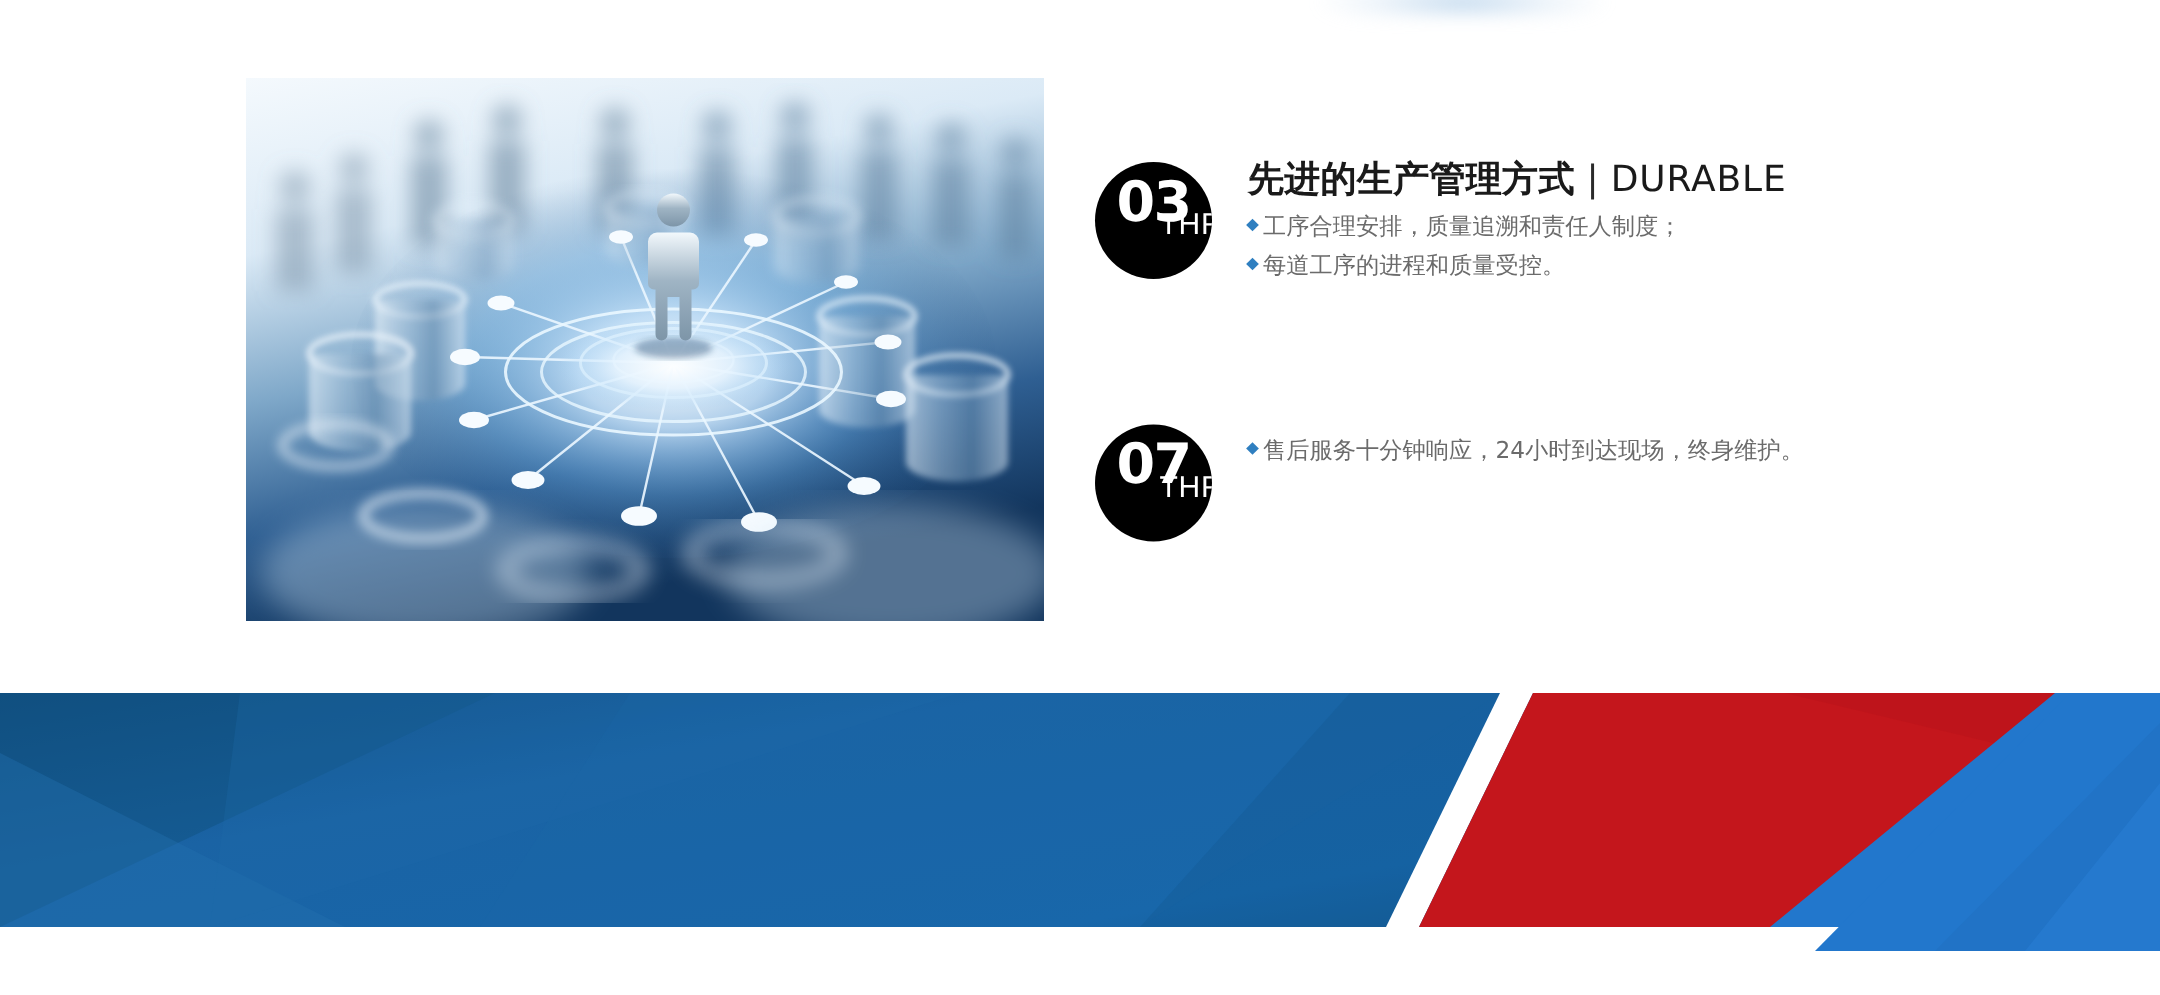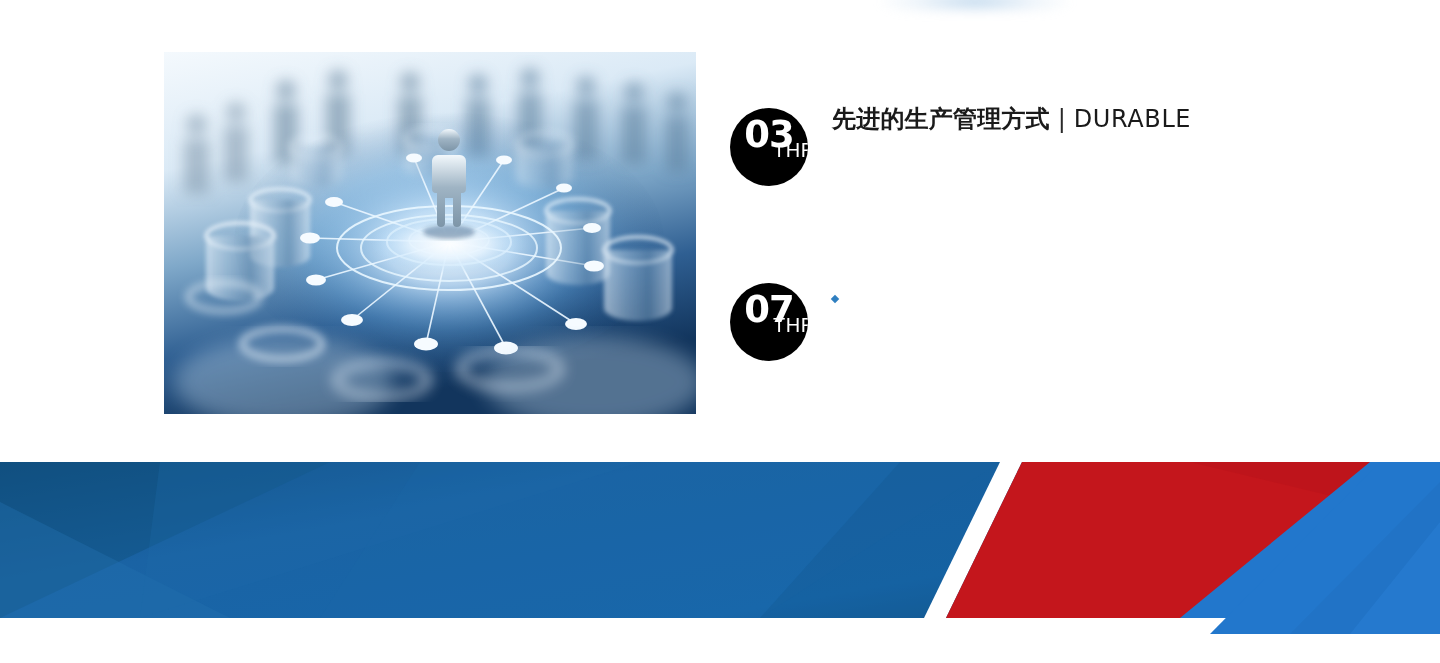--- a/index.html
+++ b/index.html
@@ -291,31 +291,35 @@
 
   <div class="feature f3">
     <div class="badge">
       <div class="num">03</div>
       <div class="word">THREE</div>
     </div>
     <div class="fbody">
       <div class="ftitle">
         <span class="cn">先进的生产管理方式</span><span class="sep"> | </span><span class="en">DURABLE</span>
       </div>
+      <ul class="flist">
+        <li><span class="bullet"></span><span>工序合理安排，质量追溯和责任人制度；</span></li>
+        <li><span class="bullet"></span><span>每道工序的进程和质量受控。</span></li>
+      </ul>
     </div>
   </div>
 
   <div class="feature f4">
     <div class="badge">
       <div class="num">07</div>
       <div class="word">THREE</div>
     </div>
     <div class="fbody">
       <ul class="flist">
-        <li><span class="bullet"></span></li>
+        <li><span class="bullet"></span><span>售后服务十分钟响应，24小时到达现场，终身维护。</span></li>
       </ul>
     </div>
   </div>
 
   <div class="banner">
     <div class="bgwrap">
       <svg class="bg" viewBox="0 0 1440 156" preserveAspectRatio="none">
         <defs>
           <linearGradient id="bg1" x1="0" y1="0" x2="1" y2="0.6">
             <stop offset="0" stop-color="#114d80"></stop>

